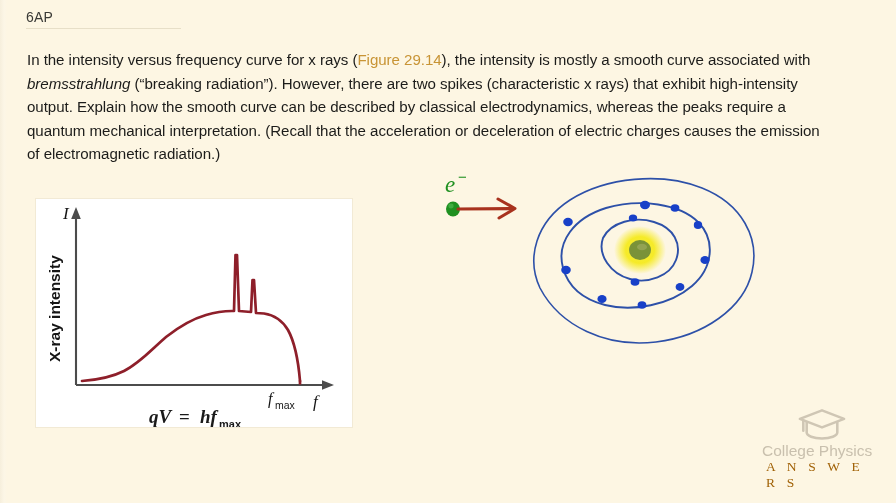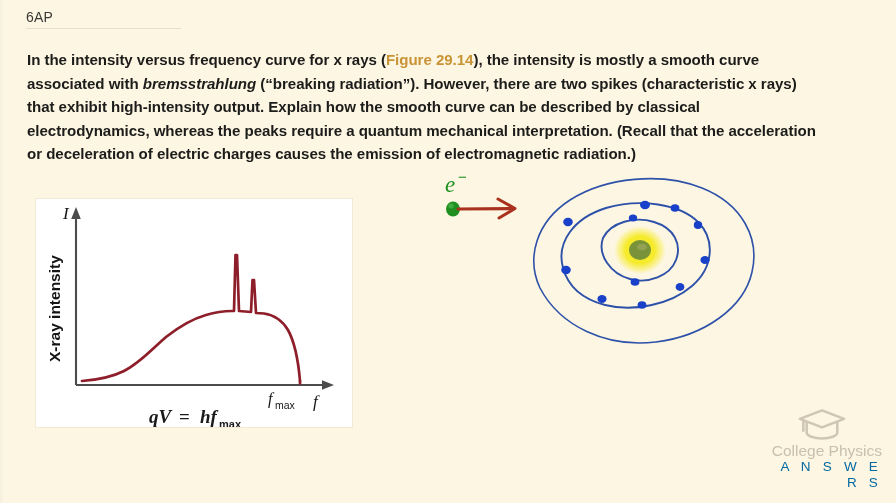--- a/index.html
+++ b/index.html
@@ -51,21 +51,21 @@
 
   
   .question {
     position: absolute;
     left: 27px;
     top: 48px;
     width: 795px;
     font-size: 15.1px;
     line-height: 23.6px;
     color: #1c1c1a;
-    font-weight: 700;
+    font-weight: 400;
     letter-spacing: -0.05px;
   }
   .question .ref {
     color: #c89435;
   }
   .question .ital {
     font-style: italic;
   }
 
   
@@ -91,43 +91,44 @@
     height: 200px;
     pointer-events: none;
   }
 
   
   .logo {
     position: absolute;
     right: 14px;
     bottom: 12px;
     width: 120px;
-    text-align: right;
+    text-align: left;
     color: #cfc6b4;
     user-select: none;
   }
   .logo-cap {
     display: block;
     margin: 0 auto 1px auto;
     width: 52px;
     height: 34px;
   }
   .logo-line1 {
     font-size: 15.5px;
     line-height: 17px;
     color: #c9c0ae;
     font-family: "Liberation Sans", sans-serif;
     font-weight: 400;
   }
   .logo-line2 {
     font-size: 13.5px;
     line-height: 16px;
     letter-spacing: 4.2px;
-    color: #0369a1;
+    color: #a16207;
     padding-left: 4px;
+    font-family: Liberation Serif, serif;
   }
 </style>
 </head>
 <body>
 
 <div class="page">
 
   <div class="left-edge"></div>
 
   <div class="header">

